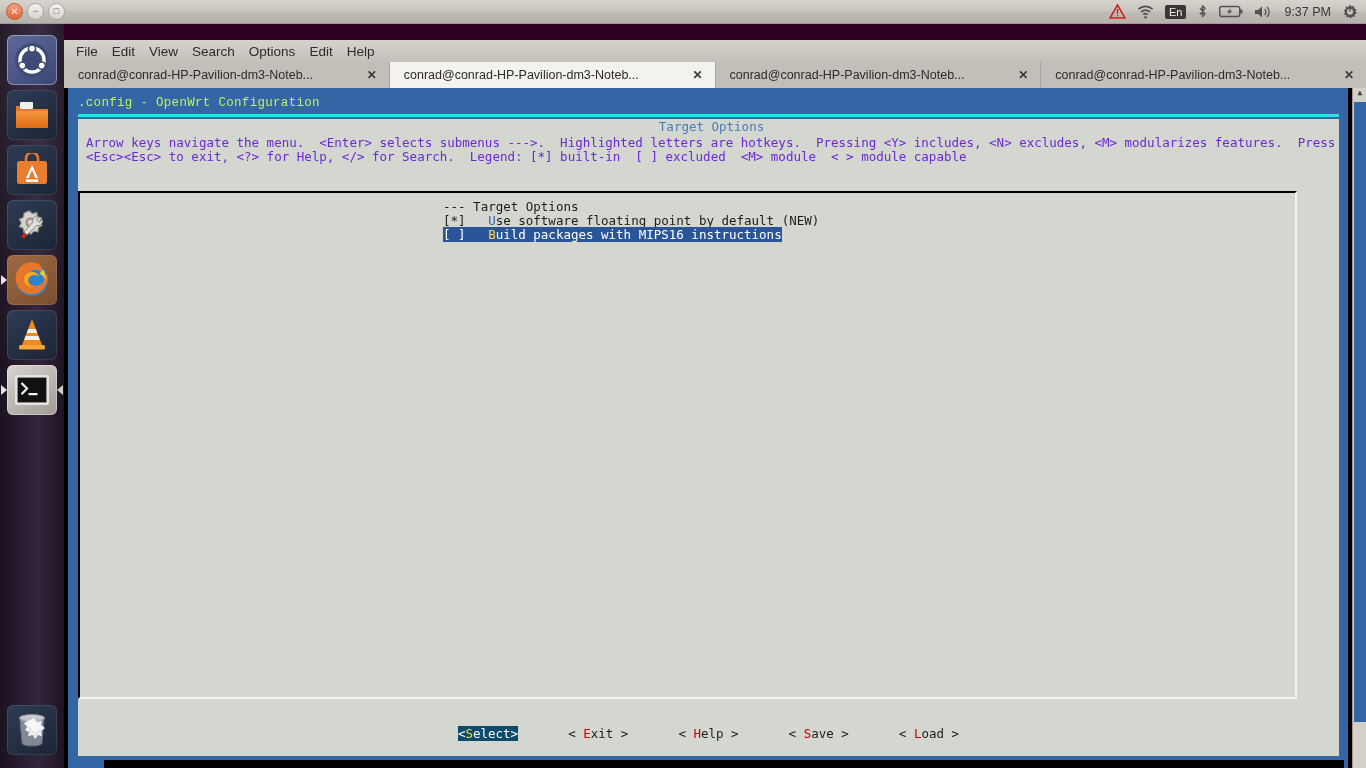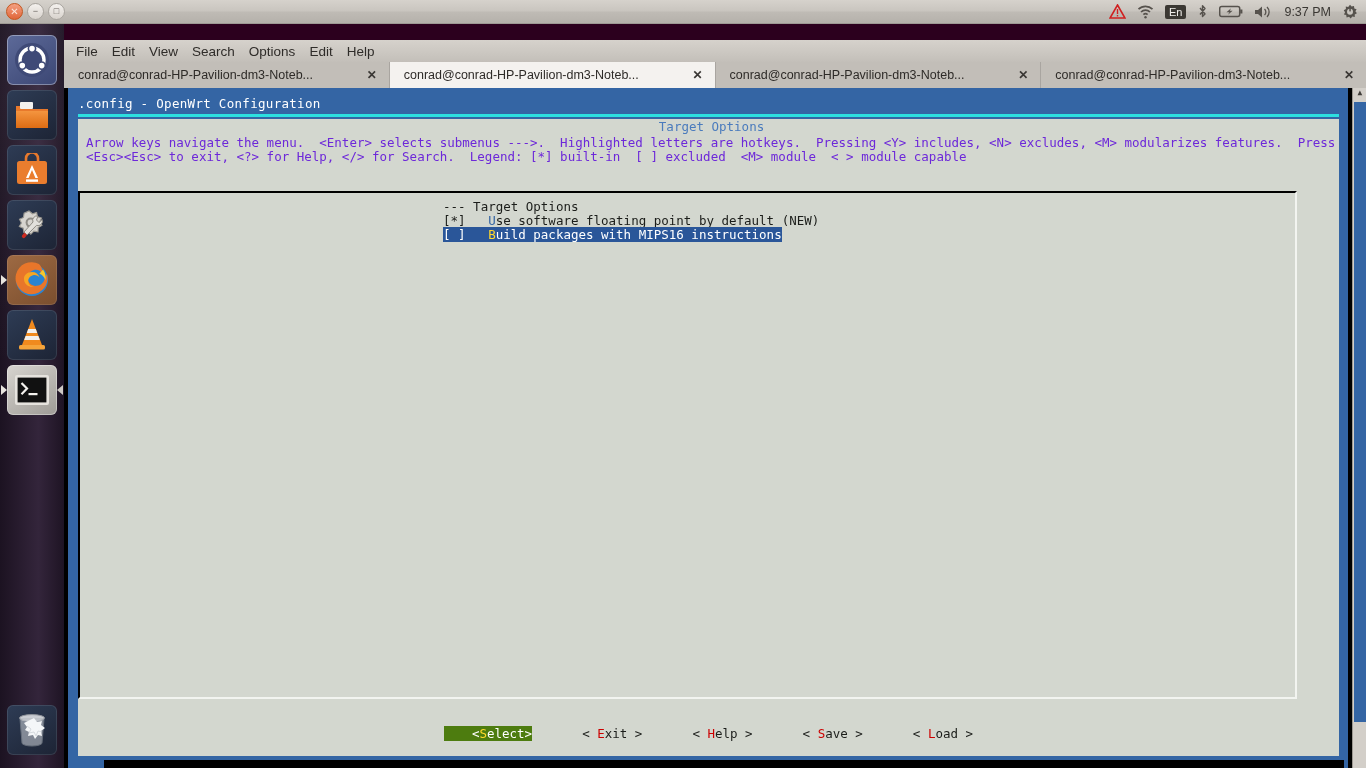--- a/index.html
+++ b/index.html
@@ -73,21 +73,21 @@
              background: #d3cfc9; border-left: 1px solid #9d9992; }
   #vscroll .thumb { position: absolute; left: 1px; top: 0px; width: 12px; height: 636px;
                     background: #3465a4; }
   #vscroll .ar { position: absolute; left: 0; width: 14px; height: 12px; color: #403d39;
                  font-size: 8px; text-align: center; }
 
   
   #dlg { position: absolute; left: 4px; top: 0px; width: 1280px; height: 690px;
          background: #3465a4; font-family: "DejaVu Sans Mono", monospace; }
   #dlg-title { position: absolute; left: 10px; top: 8px; font-size: 12.5px;
-               color: #ffffff; letter-spacing: .3px; }
+               color: #bef264; letter-spacing: .3px; font-family: Liberation Mono, monospace; }
   #dlg-rule { position: absolute; left: 10px; top: 26px; width: 1261px; height: 3px; background: #2ce0e0; }
 
   #panel { position: absolute; left: 10px; top: 31px; width: 1261px; height: 637px;
            background: #d3d7cf; }
   #panel-frame-title { position: absolute; left: 0; top: 0; width: 1261px; height: 14px;
                        display: flex; align-items: center; }
   #panel-frame-title .ln { flex: 1 1 auto; height: 2px; background: #d3d7cf; }
   #panel-frame-title .ln.l { margin-left: 6px; }
   #panel-frame-title .tt { font-size: 12.5px; color: #4a7bbd; padding: 0 8px; white-space: nowrap; }
 
@@ -104,21 +104,21 @@
   .mrow .hk { color: #3465a4; }
   .mrow.sel { background: transparent; }
   .mrow.sel .hi { background: #2a5699; color: #ffffff; padding: 0; }
   .mrow.sel .hi .hkY { color: #ffd92b; }
 
   #btnbar { position: absolute; left: 0; top: 602px; width: 1261px; height: 24px;
             display: flex; align-items: center; justify-content: center; gap: 50px;
             font-size: 12.5px; }
   .btn { color: #1b1d1a; white-space: pre; }
   .btn .hkr { color: #cc0000; }
-  .btn.sel { background: #4d7c0f; color: #ffffff; padding-left: 28px; }
+  .btn.sel { background: #0c4a6e; color: #ffffff; }
   .btn.sel .hky { color: #ffd92b; }
 
   #dlg-bottom-black { position: absolute; left: 40px; top: 672px; width: 1240px; height: 16px; background: #000; }
   #term-bottom-black { position: absolute; left: 0; bottom: 0; width: 1302px; height: 8px; background: #000; }
 </style>
 </head>
 <body>
 
 <div id="top-panel">
   <div id="win-ctrls">

